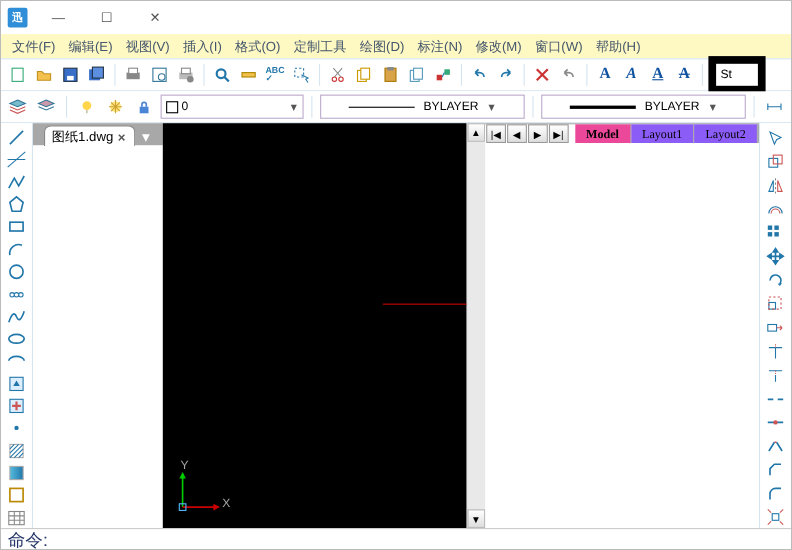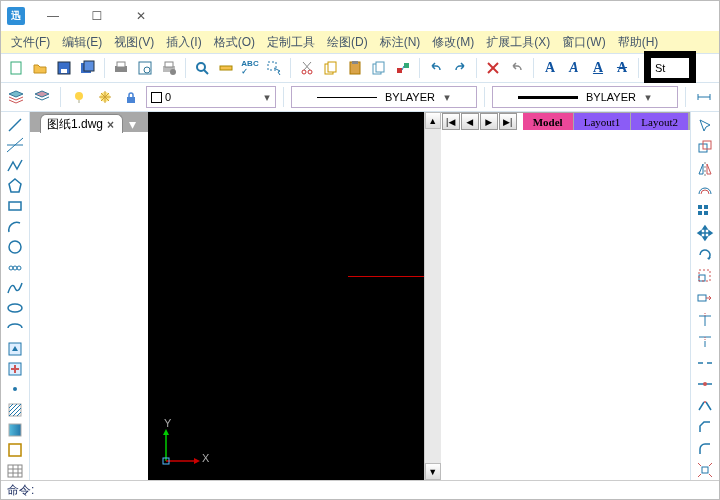--- a/index.html
+++ b/index.html
@@ -42,21 +42,21 @@
 .pickbox{position:absolute;width:6px;height:6px;border:1px solid #cc0;left:295px;top:160px}
 .ucs{position:absolute;left:10px;bottom:10px;color:#0c0;font-size:11px}
 .ucs svg{display:block}
 .ucs .yl{position:absolute;left:6px;top:-8px;color:#aaa}
 .ucs .xl{position:absolute;left:44px;top:27px;color:#aaa}
 .sheet-tabs{height:17px;background:#fff;display:flex;align-items:center;font-size:11px;border-top:1px solid #aaa}
 .navb{width:16px;height:15px;border:1px solid #999;background:linear-gradient(#fff,#ddd);display:flex;align-items:center;justify-content:center;font-size:9px;margin-left:1px}
 .stab{padding:0 10px;border-right:1px solid #aaa;height:100%;display:flex;align-items:center;font-family:serif}
 .stab.active{background:#ec4899;font-weight:bold}
 .stab:not(.active){background:#8b5cf6}
-.cmdline{height:18px;background:#fff;border-top:1px solid #ccc;padding:0 6px;display:flex;align-items:center;font-size:12px;color:#236}
+.cmdline{height:18px;background:#fff;border-top:1px solid #ccc;padding:0 6px;display:flex;font-size:16px;color:#236}
 .status{height:18px;background:#eef2f6;border-top:1px solid #ccc;display:flex;align-items:center;font-size:11px;color:#333}
 .status .sseg{padding:0 8px;border-left:1px solid #ccc;height:100%;display:flex;align-items:center}
 .status .fill{flex:1}
 .scrollbar-v{width:16px;background:#e9e9e9;border-left:1px solid #ccc;display:flex;flex-direction:column}
 .sb-btn{height:15px;background:linear-gradient(#fff,#ddd);border:1px solid #bbb;display:flex;align-items:center;justify-content:center;font-size:9px}
 .sb-track{flex:1;background:#e9e9e9}
 .canvas-row{flex:1;display:flex;min-height:0}
 </style>
 </head>
 <body>
@@ -75,21 +75,20 @@
   <div class="menubar">
     <span>文件(F)</span>
     <span>编辑(E)</span>
     <span>视图(V)</span>
     <span>插入(I)</span>
     <span>格式(O)</span>
     <span>定制工具</span>
     <span>绘图(D)</span>
     <span>标注(N)</span>
     <span>修改(M)</span>
-    <span>扩展工具(X)</span>
     <span>窗口(W)</span>
     <span>帮助(H)</span>
   </div>
 
   <div class="toolbar">
     <div class="tb-btn">
         <svg width="16" height="16">
           <rect x="3" y="2" width="10" height="12" fill="#fff" stroke="#3a7"></rect>
         </svg>
       </div>

